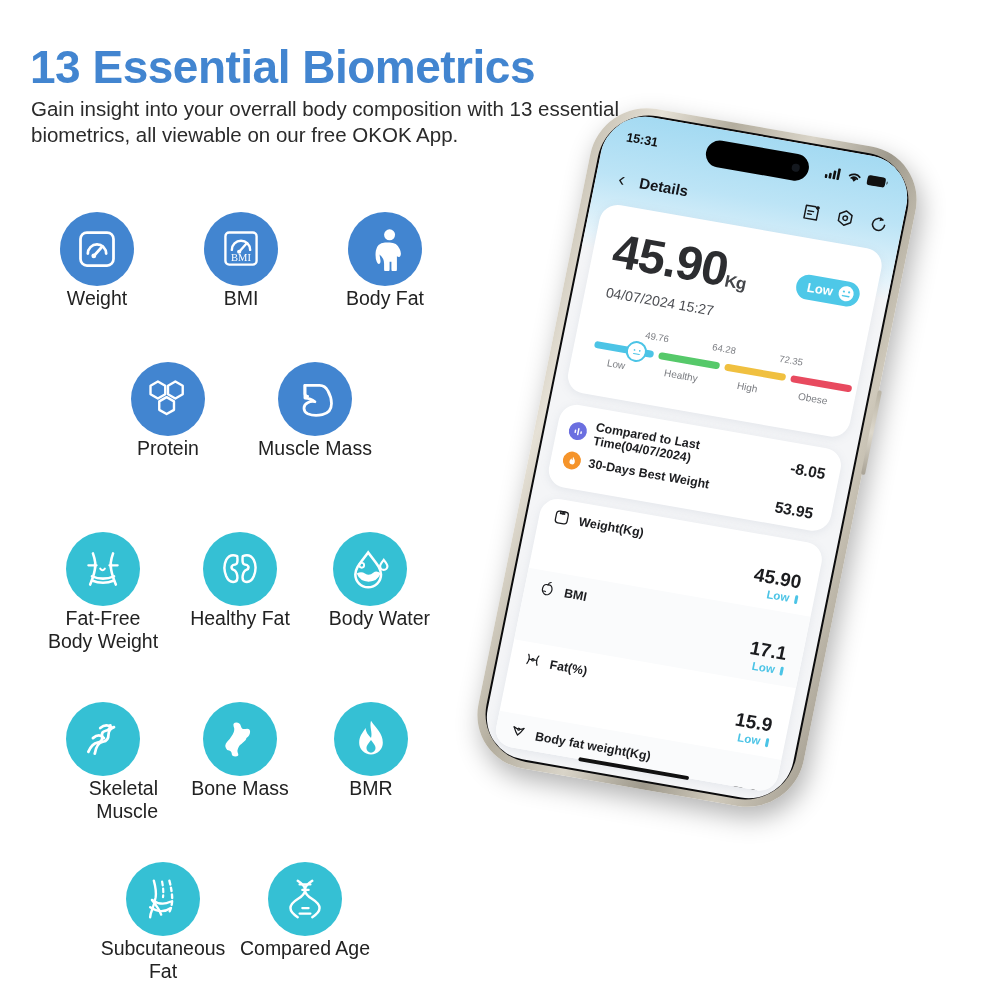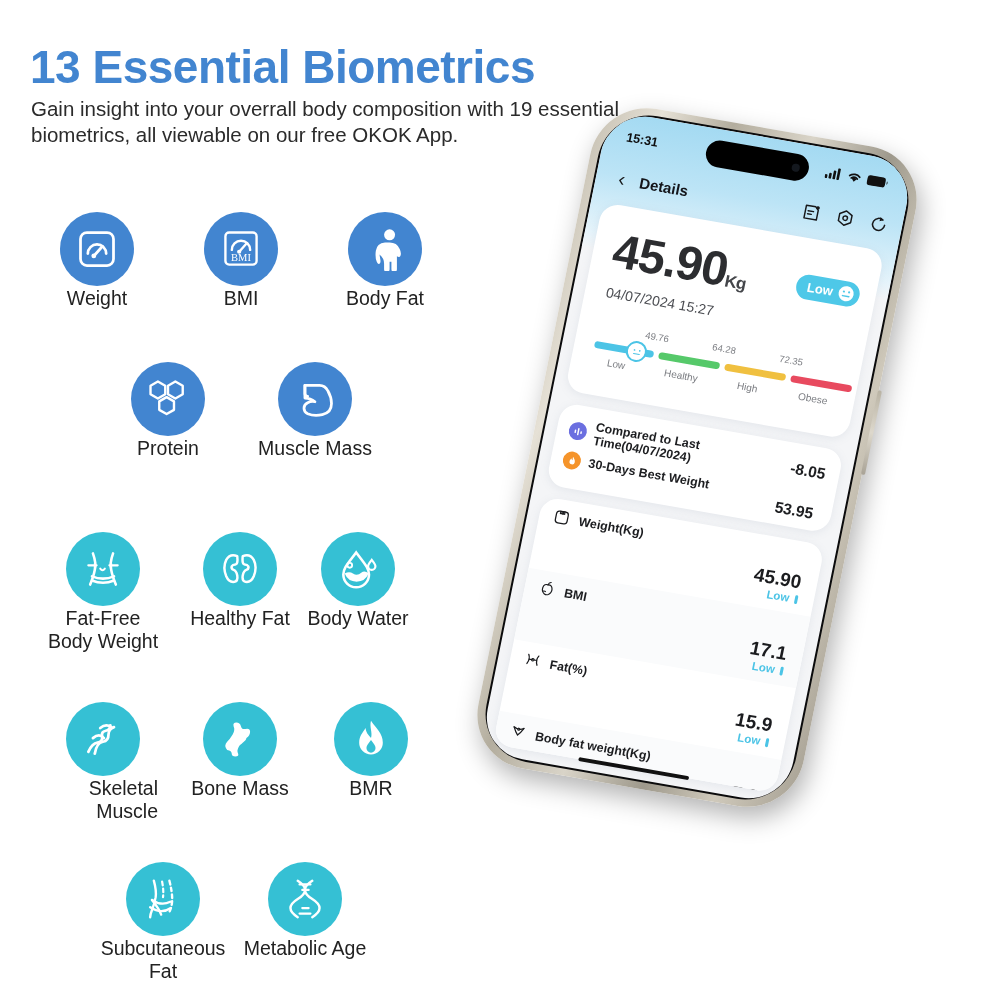--- a/index.html
+++ b/index.html
@@ -147,21 +147,21 @@
     position: absolute; right: -13px; border-radius: 3px; width: 4px;
     background: linear-gradient(180deg,#b9b3a4,#ddd8cc,#a9a396);
   }
 </style>
 </head>
 <body>
 
 <div id="root">
 
   <div class="hdr-title">13 Essential Biometrics</div>
-  <div class="hdr-sub">Gain insight into your overrall body composition with 19 essential biometrics, all viewable on our free OKOK App.</div>
+  <div class="hdr-sub">Gain insight into your overrall body composition with 13 essential biometrics, all viewable on our free OKOK App.</div>
 
   <div id="icon-grid">
       <div class="grid-item" style="left: 57px; top: 212px; width: 80px;">
         <div class="circle blue">
           <svg width="44" height="44" viewBox="0 0 48 48">
    <rect x="6" y="6" width="36" height="36" rx="7" fill="none" stroke="#ffffff" stroke-width="3"></rect>
    <path d="M14 29 a10 10 0 0 1 20 0" fill="none" stroke="#ffffff" stroke-width="3" stroke-linecap="round"></path>
    <path d="M30 21 L21.5 30.5" stroke="#ffffff" stroke-width="3" stroke-linecap="round"></path>
    <circle cx="20.5" cy="31.5" r="2.6" fill="#ffffff"></circle>
           </svg>
@@ -230,21 +230,21 @@
       </div>
       <div class="grid-item" style="left: 175px; top: 532px; width: 130px;">
         <div class="circle cyan">
           <svg width="44" height="44" viewBox="0 0 48 48">
    <path d="M21 10 q-8 -3 -12 4 q-4 8 0 18 q3 7 9 6 q4 -1 3 -7 q-1 -5 -4 -6 q-3 -1 -2 -4 q1 -2 4 -2 q3 0 2 -9 z" fill="none" stroke="#ffffff" stroke-width="2.7" stroke-linejoin="round"></path>
    <path d="M27 10 q8 -3 12 4 q4 8 0 18 q-3 7 -9 6 q-4 -1 -3 -7 q1 -5 4 -6 q3 -1 2 -4 q-1 -2 -4 -2 q-3 0 -2 -9 z" fill="none" stroke="#ffffff" stroke-width="2.7" stroke-linejoin="round"></path>
           </svg>
         </div>
         <div class="grid-label">Healthy Fat</div>
       </div>
-      <div class="grid-item" style="left: 298px; top: 532px; width: 120px;">
+      <div class="grid-item" style="left: 310px; top: 532px; width: 120px; text-align: right;">
         <div class="circle cyan">
           <svg width="44" height="44" viewBox="0 0 48 48">
    <path d="M22 6 C13 18 8 23 8 30 a14 14 0 0 0 28 0 C36 23 31 18 22 6 Z" fill="none" stroke="#ffffff" stroke-width="2.8"></path>
    <path d="M9.5 29 q5 -3 9 0 q5 3 9 -1 q4 -3 8 1 a14 14 0 0 1 -26 0 z" fill="#ffffff"></path>
    <circle cx="15" cy="20" r="2.6" fill="none" stroke="#ffffff" stroke-width="2"></circle>
    <path d="M39 14 q4 5 4 7 a4 4 0 0 1 -8 0 q0 -2 4 -7 z" fill="none" stroke="#ffffff" stroke-width="2.4"></path>
           </svg>
         </div>
         <div class="grid-label">Body Water</div>
       </div>
@@ -298,21 +298,21 @@
         <div class="circle cyan">
           <svg width="40" height="46" viewBox="0 0 44 50">
    <path d="M14 5 q16 10 0 20 q-16 10 0 20" fill="none" stroke="#ffffff" stroke-width="2.7" stroke-linecap="round"></path>
    <path d="M30 5 q-16 10 0 20 q16 10 0 20" fill="none" stroke="#ffffff" stroke-width="2.7" stroke-linecap="round"></path>
    <line x1="16" y1="9" x2="28" y2="9" stroke="#ffffff" stroke-width="2.4" stroke-linecap="round"></line>
    <line x1="19" y1="15" x2="26" y2="15" stroke="#ffffff" stroke-width="2.4" stroke-linecap="round"></line>
    <line x1="19" y1="35" x2="26" y2="35" stroke="#ffffff" stroke-width="2.4" stroke-linecap="round"></line>
    <line x1="16" y1="41" x2="28" y2="41" stroke="#ffffff" stroke-width="2.4" stroke-linecap="round"></line>
           </svg>
         </div>
-        <div class="grid-label">Metabolic Age</div>
+        <div class="grid-label">Compared Age</div>
       </div>
     </div>
 
   <div id="phone-wrap">
     <div id="phone">
       <div class="frame-outer"></div>
       <div class="frame-inner"></div>
       <div class="side-btn" style="top:230px;height:86px;"></div>
 
       <div class="screen">

